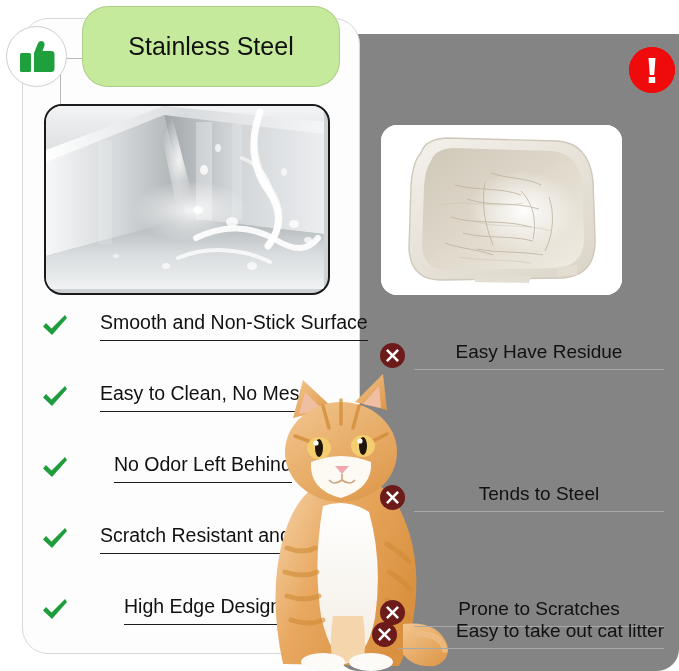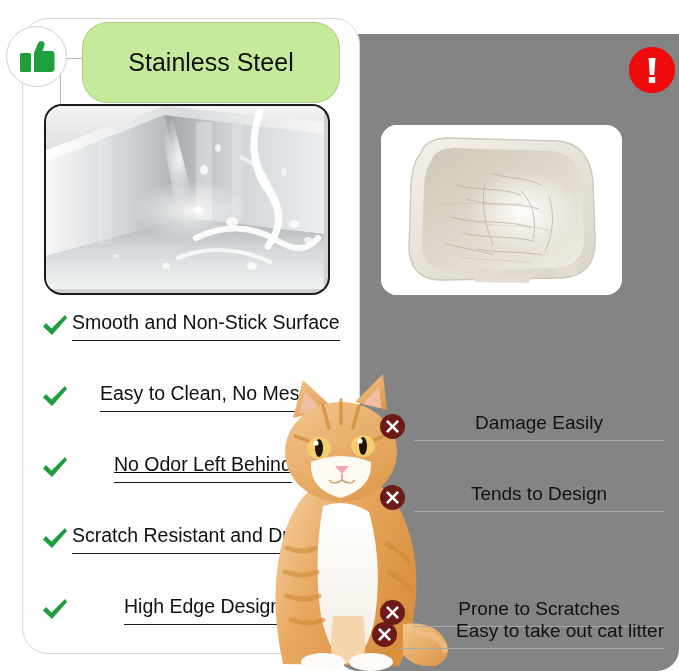--- a/index.html
+++ b/index.html
@@ -20,21 +20,20 @@
   
   .conn{position:absolute;background:#b9b9b9;}
   .conn-h{left:54px;top:58px;width:60px;height:1px;}
   .conn-v{left:60px;top:64px;width:1px;height:42px;}
 
   
   .pill{
     position:absolute; display:flex; align-items:center; justify-content:center;
     text-align:center; color:#101010; line-height:1.16;
     border:1px solid rgba(0,0,0,.12);
-    margin-top:16px;
   }
   .pill-left{
     left:82px; top:6px; width:256px; height:79px;
     background:#c6ea9b; border-radius:26px;
     font-size:25px; font-weight:400;
   }
   .pill-right{
     left:384px; top:26px; width:233px; height:71px;
     background:#9a9a9a; border-radius:36px;
     font-size:23px; font-weight:400;
@@ -59,21 +58,21 @@
   
   .row{position:absolute;display:flex;align-items:center;}
   .row .mark{flex:0 0 auto;display:flex;align-items:center;justify-content:center;}
   .row .txt{
     position:relative; color:#111111; white-space:nowrap;
     font-weight:400; padding-bottom:7px;
   }
   .row .txt::after{
     content:""; position:absolute; left:0; right:0; bottom:0; height:1px;
   }
-  .row-left .txt{font-size:19.5px;}
+  .row-left .txt{font-size:19.5px;margin-left:28px;}
   .row-left .txt::after{background:#1b1b1b;}
   .row-right .txt{font-size:19px;}
   .row-right .txt::after{background:#a8a8a8;}
 
   .xbadge{width:25px;height:25px;border-radius:50%;background:#6d1a1a;
           display:flex;align-items:center;justify-content:center;}
 
   
   .cat{position:absolute;left:237px;top:366px;width:216px;height:305px;}
 </style>
@@ -246,21 +245,21 @@
 
   <div class="row row-left" style="left:38px;top:382px;">
     <span class="mark" style="width:34px;">
       <svg width="28" height="24" viewBox="0 0 28 24">
           <path d="M2 12.5 L5 9 L10.5 14.5 L24 1 L26 4 L11 21 Z" fill="#1f9d3c"></path>
         </svg>
     </span>
     <span class="txt" style="margin-left:28px;">Easy to Clean, No Mess</span>
   </div>
 
-  <div class="row row-left" style="left:38px;top:453px;text-decoration:underline;">
+  <div class="row row-left" style="left:38px;top:453px;">
     <span class="mark" style="width:34px;">
       <svg width="28" height="24" viewBox="0 0 28 24">
           <path d="M2 12.5 L5 9 L10.5 14.5 L24 1 L26 4 L11 21 Z" fill="#1f9d3c"></path>
         </svg>
     </span>
     <span class="txt" style="margin-left:42px;">No Odor Left Behind</span>
   </div>
 
   <div class="row row-left" style="left:38px;top:524px;">
     <span class="mark" style="width:34px;">
@@ -345,41 +344,41 @@
       <path d="M96 250 Q92 282 96 296 L126 296 Q130 280 126 250 Z" fill="#f5d5ab"></path>
 
       <ellipse cx="86" cy="296" rx="22" ry="9" fill="#fdfbf7"></ellipse>
       <ellipse cx="134" cy="296" rx="22" ry="9" fill="#fdfbf7"></ellipse>
 
       <path d="M166 258 Q200 254 210 278 Q214 294 198 300 Q176 302 166 288 Z" fill="url(#furB)"></path>
       <path d="M182 268 Q204 268 208 284" stroke="#edbd84" stroke-width="6" fill="none" stroke-linecap="round" opacity=".8"></path>
     </svg>
   </div>
 
-
-  <div class="row row-right" style="left:371px;top:412px;">
+  <div class="row row-right" style="left:371px;top:341px;">
     <span class="mark" style="width:43px;">
       <span class="xbadge">
         <svg width="13" height="13" viewBox="0 0 13 13">
             <path d="M1.8 0 L6.5 4.7 L11.2 0 L13 1.8 L8.3 6.5 L13 11.2 L11.2 13 L6.5 8.3 L1.8 13 L0 11.2 L4.7 6.5 L0 1.8 Z" fill="#ffffff"></path>
           </svg>
       </span>
     </span>
-    <span class="txt" style="min-width:250px;text-align:center;">Damage Easily</span>
-  </div>
+    <span class="txt" style="min-width:250px;text-align:center;">Easy Have Residue</span>
+  </div>
+
 
   <div class="row row-right" style="left:371px;top:483px;">
     <span class="mark" style="width:43px;">
       <span class="xbadge">
         <svg width="13" height="13" viewBox="0 0 13 13">
             <path d="M1.8 0 L6.5 4.7 L11.2 0 L13 1.8 L8.3 6.5 L13 11.2 L11.2 13 L6.5 8.3 L1.8 13 L0 11.2 L4.7 6.5 L0 1.8 Z" fill="#ffffff"></path>
           </svg>
       </span>
     </span>
-    <span class="txt" style="min-width:250px;text-align:center;">Tends to Design</span>
+    <span class="txt" style="min-width:250px;text-align:center;">Tends to Steel</span>
   </div>
 
   <div class="row row-right" style="left:371px;top:554px;margin-top:44px;">
     <span class="mark" style="width:43px;">
       <span class="xbadge">
         <svg width="13" height="13" viewBox="0 0 13 13">
             <path d="M1.8 0 L6.5 4.7 L11.2 0 L13 1.8 L8.3 6.5 L13 11.2 L11.2 13 L6.5 8.3 L1.8 13 L0 11.2 L4.7 6.5 L0 1.8 Z" fill="#ffffff"></path>
           </svg>
       </span>
     </span>

